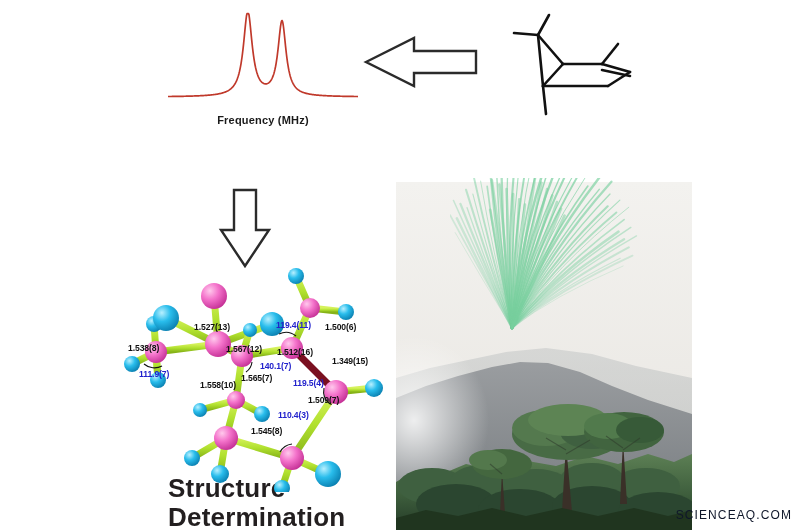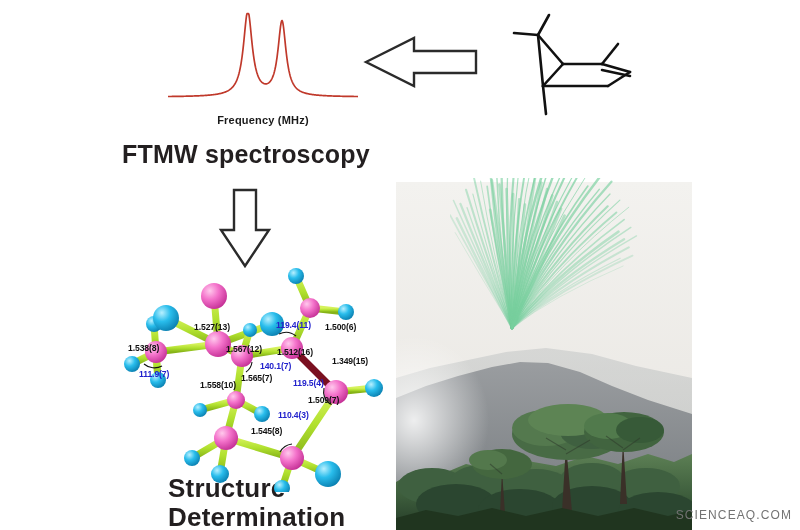--- a/index.html
+++ b/index.html
@@ -101,21 +101,21 @@
     font-weight: bold;
     color: #2222cc;
     white-space: nowrap;
     letter-spacing: -.1px;
   }
 
   
   #watermark {
     right: 8px; bottom: 8px;
     font-size: 12px;
-    color: #737373;
+    color: #0f172a;
     letter-spacing: 1.1px;
     z-index: 9;
   }
 </style>
 </head>
 <body>
 
 <div id="figure">
 
   <div class="abs" id="spectrum-panel">
@@ -145,21 +145,20 @@
 
       <path d="M 63,62 L 102,62"></path>
       <path d="M 102,62 L 130,70"></path>
       <path d="M 102,68 L 130,74"></path>
       <path d="M 130,70 L 108,84"></path>
       <path d="M 108,84 L 43,84"></path>
       <path d="M 102,62 L 118,42"></path>
     </svg>
   </div>
 
-  <div class="abs heading nosel" id="ftmw-title">FTMW spectroscopy</div>
 
   <div class="abs" id="arrow-down-panel">
     <svg width="94" height="92" viewBox="0 0 94 92">
       <path d="M 38,8 L 60,8 L 60,48 L 73,48 L 49,84 L 25,48 L 38,48 Z" fill="#ffffff" stroke="#2b2b2b" stroke-width="2.4" stroke-linejoin="miter"></path>
     </svg>
   </div>
 
   <div class="abs" id="photo-panel">
     <svg id="photo-svg" width="296" height="348" viewBox="0 0 296 348">
       <defs>

